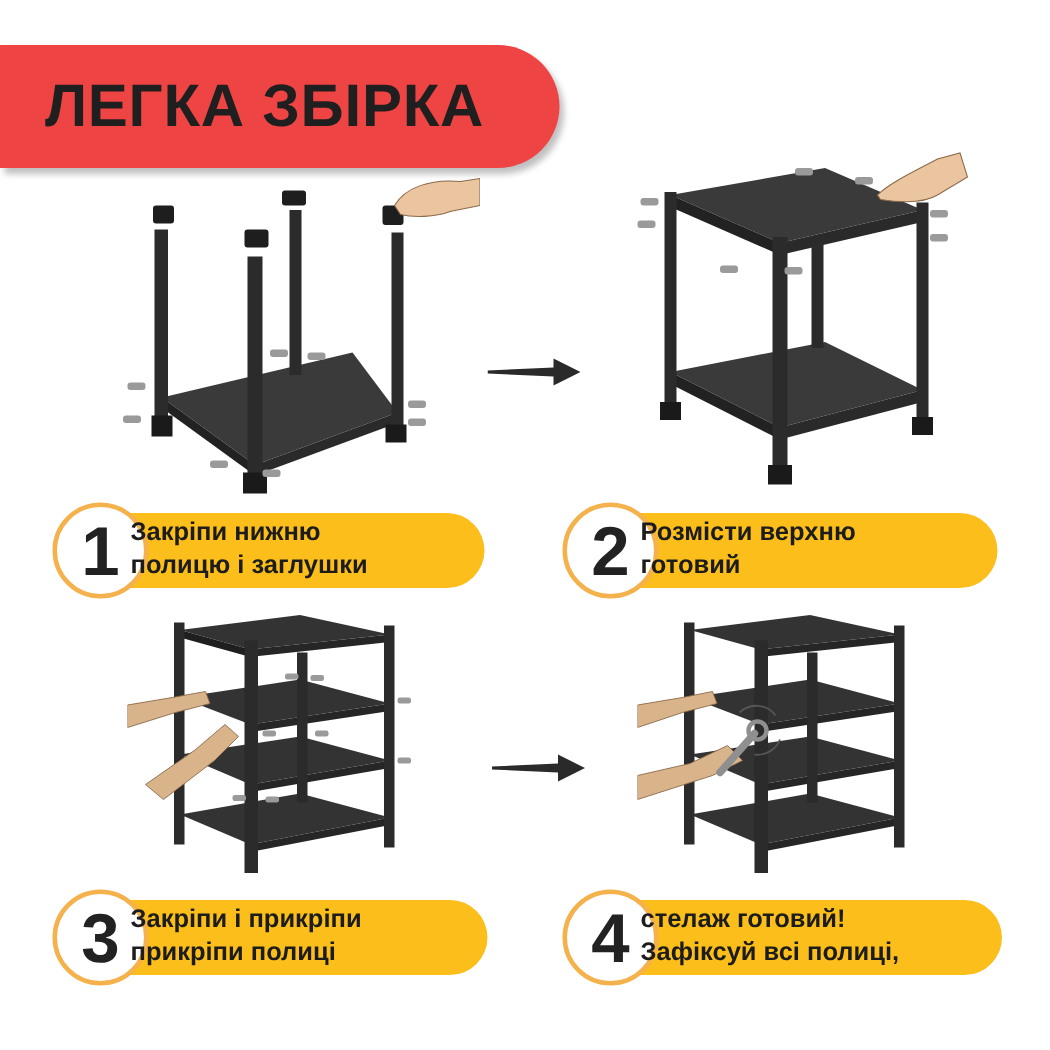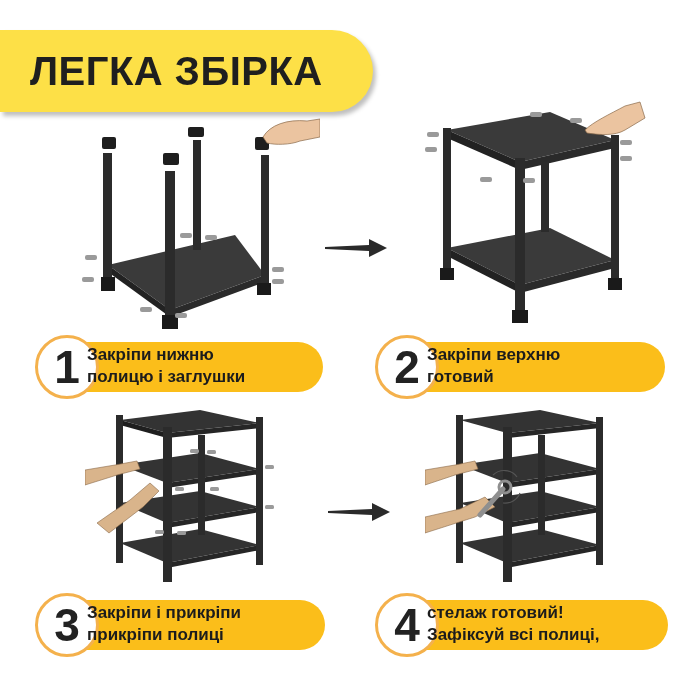--- a/index.html
+++ b/index.html
@@ -1,18 +1,18 @@
 <!DOCTYPE html>
 <html><head>
 <meta charset="utf-8">
 <style>
   html, body { margin:0; padding:0; }
   body { width:700px; height:700px; background:#ffffff; position:relative; overflow:hidden;
          font-family:"Liberation Sans", "DejaVu Sans", sans-serif; }
-  .banner { position:absolute; left:0; top:30px; width:373px; height:82px; background:#fde047;
+  .banner { position:absolute; left:0; top:30px; width:373px; height:82px; background:#ef4444;
             border-radius:0 41px 41px 0; box-shadow:3px 4px 4px rgba(0,0,0,0.25); }
   .banner-title { position:absolute; left:30px; top:17px; font-size:40px; font-weight:bold;
                   color:#1f1f1f; letter-spacing:0.5px; line-height:48px; white-space:nowrap; }
   .panel { position:absolute; }
   .step { position:absolute; height:62px; }
   .step .pill { position:absolute; left:30px; top:7px; height:50px; background:#FBBE1A;
                 border-radius:0 25px 25px 0; }
   .step .circle { position:absolute; left:0; top:0; width:58px; height:58px; border-radius:50%;
                   background:#fff; border:3px solid #F4B14C; display:flex; align-items:center;
                   justify-content:center; font-size:46px; font-weight:bold; color:#222; line-height:1; }
@@ -105,21 +105,21 @@
   <div class="text">
     <div>Закріпи нижню</div>
     <div>полицю і заглушки</div>
   </div>
 </div>
 
 <div class="step" style="left:375px;top:335px;width:290px;">
   <div class="pill" style="width:260px;"></div>
   <div class="circle">2</div>
   <div class="text">
-    <div>Закріпи верхню</div>
+    <div>Розмісти верхню</div>
     <div>готовий</div>
   </div>
 </div>
 
 <div class="panel" style="left:85px;top:405px;width:195px;height:178px;">
   <svg width="195" height="178" viewBox="0 0 195 178">
     <g>
       <polygon points="35,15 115,5 175,18 82,28" fill="#333"></polygon>
       <polygon points="35,60 115,48 175,64 82,78" fill="#333"></polygon>
       <polygon points="35,98 115,86 175,102 82,118" fill="#333"></polygon>

